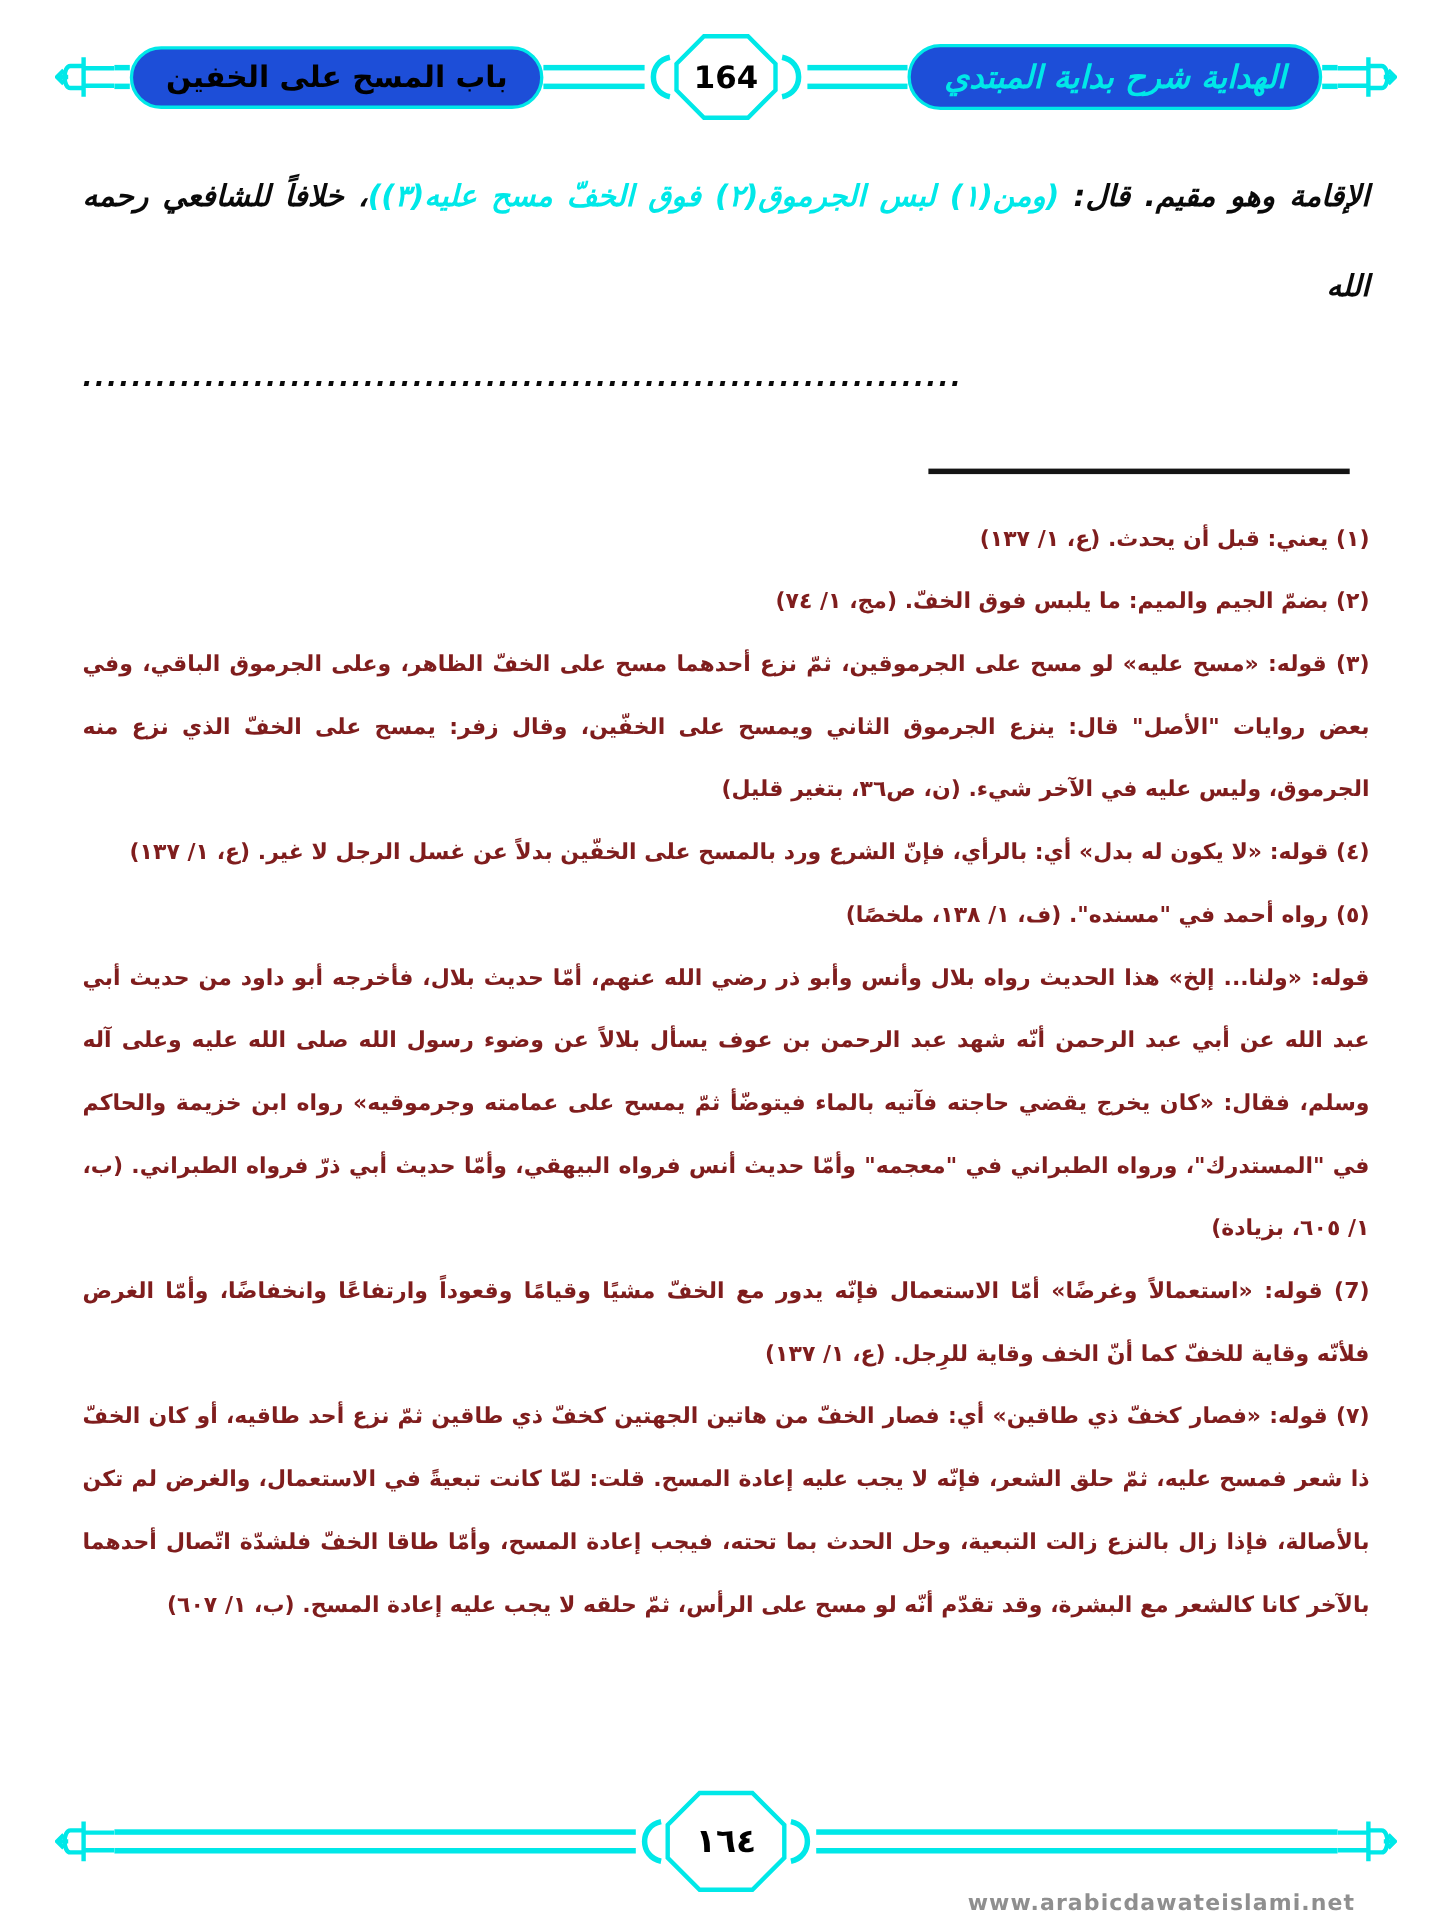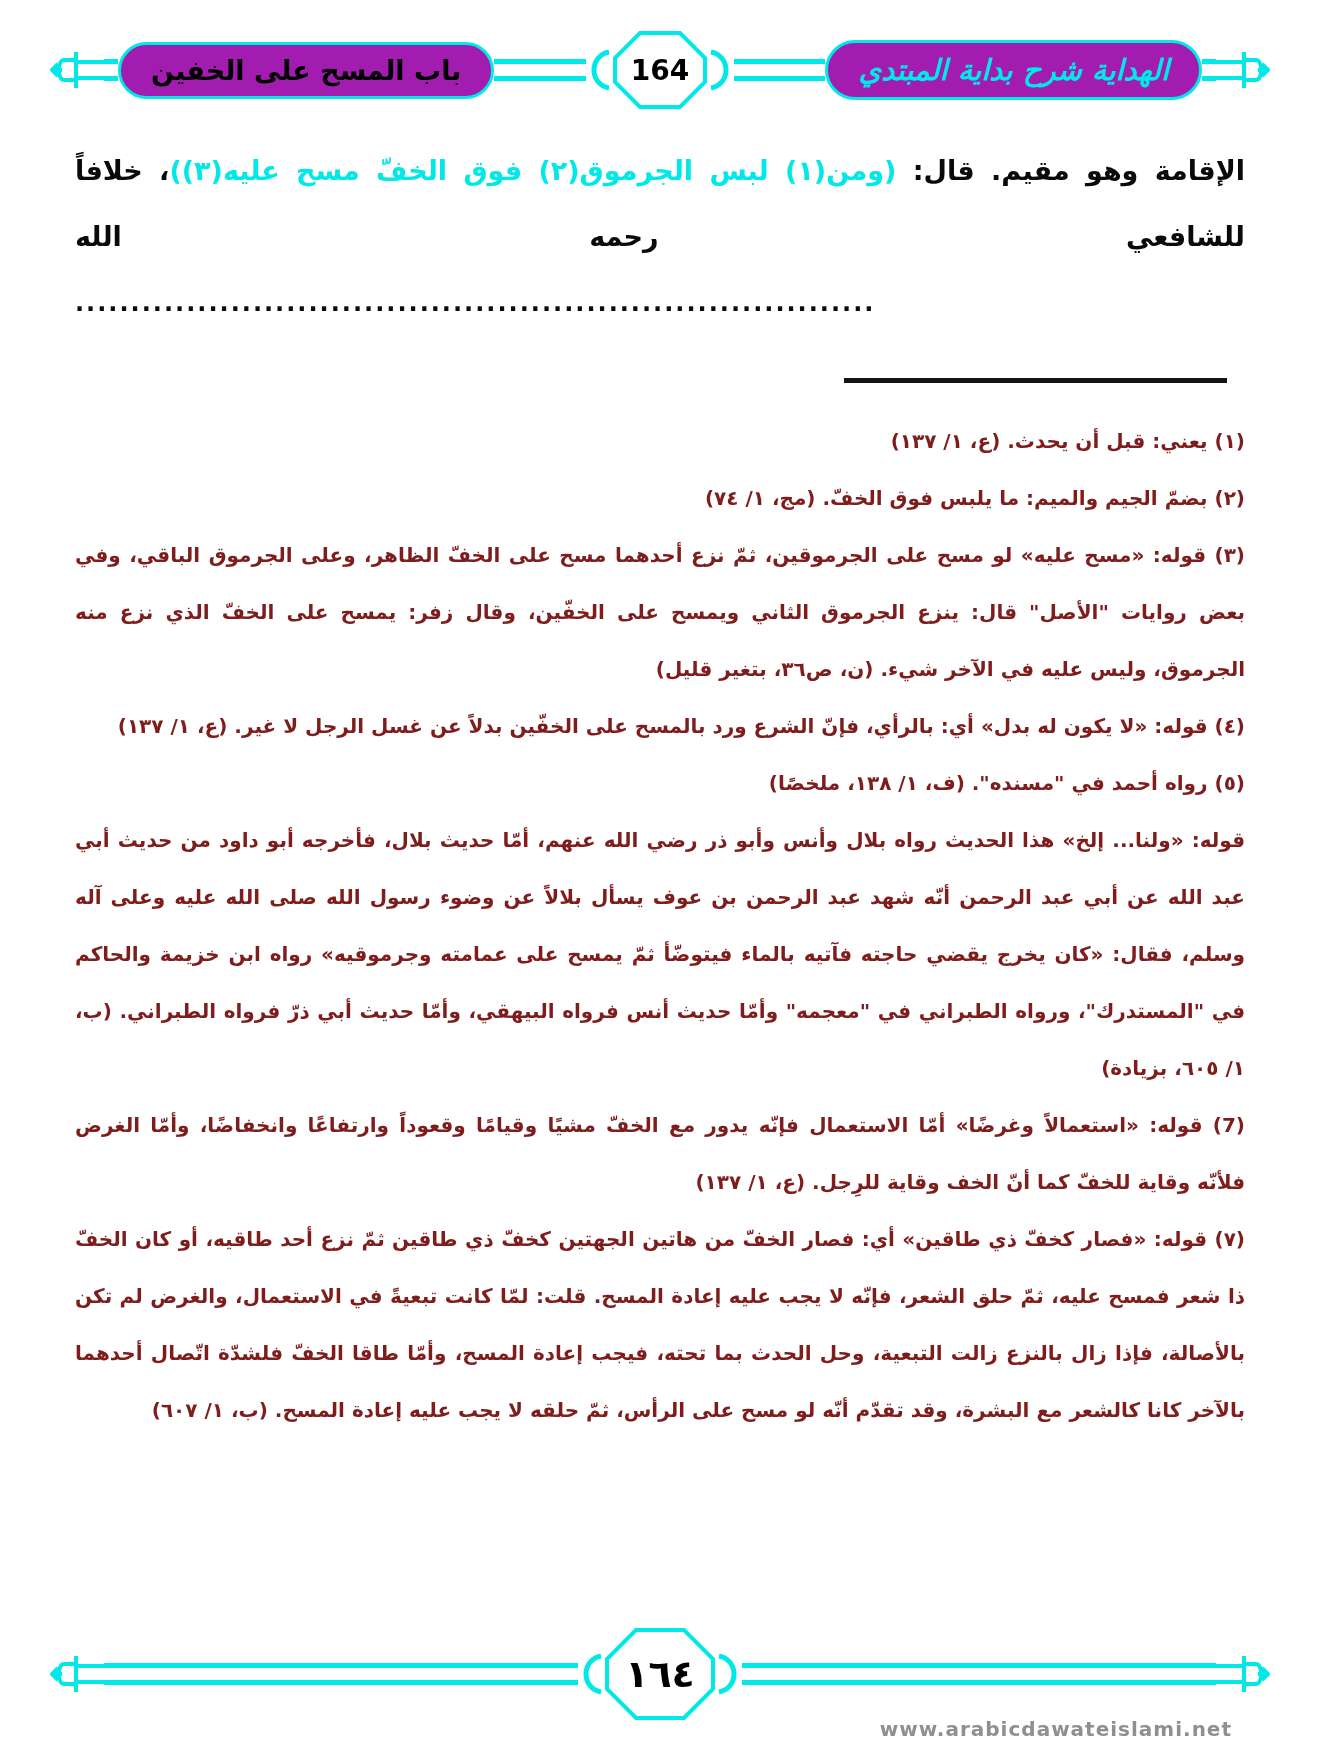--- a/index.html
+++ b/index.html
@@ -11,36 +11,36 @@
   }
   
   .band-row{ display:flex; align-items:center; color:var(--accent); }
   .header{ padding:30px 50px 0 50px; }
   .footer{ position:absolute; left:0; right:0; bottom:30px; padding:0 50px; }
   .hline{ height:22px; border-top:5px solid currentColor; border-bottom:5px solid currentColor; }
   .grow{ flex:1 1 0; }
   .short{ width:14px; flex:0 0 auto; }
   .cartouche{
     flex:0 0 auto; border:3px solid currentColor; border-radius:46px;
-    padding:10px 30px; background:#a21caf; display:flex; align-items:flex-start; justify-content:center;
+    padding:10px 30px; background:#1d4ed8; display:flex; align-items:flex-start; justify-content:center;
   }
   .chapter-text{ color:#000; font-weight:bold; font-size:27px; white-space:nowrap; }
   .booktitle-text{ color:var(--accent); font-weight:bold; font-style:italic; font-size:29px; white-space:nowrap; }
   .badge{ position:relative; width:96px; height:80px; flex:0 0 auto;
           display:flex; align-items:center; justify-content:center; }
   .badge svg{ position:absolute; inset:0; width:100%; height:100%; }
   .badge-text{ position:relative; font-size:28px; font-weight:bold; color:#000; }
   .f-badge{ width:112px; height:94px; }
-  .f-badge .badge-text{ font-size:38px; }
+  .f-badge .badge-text{ font-size:30px; }
   .clamp{ flex:0 0 auto; margin:0 2px; }
   .endcap{ flex:0 0 auto; }
   .flip{ transform:scaleX(-1); }
   
   .body{ margin:28px 75px 0 75px; font-size:27px; font-weight:bold;
-         line-height:66px; text-align:justify; color:#0a0a0a; }
+         line-height:82px; text-align:justify; color:#0a0a0a;font-style:italic; }
   .bline{ margin:0; }
   .jlast{ text-align-last:justify; }
   .matn{ color:var(--accent); }
   .dotline{ display:flex; align-items:baseline; }
   .dotline .dots{ flex:1 1 0; overflow:hidden; white-space:nowrap;
                   letter-spacing:2px; font-size:24px; direction:ltr; text-align:left; }
   
   .footnotes{ margin:42px 75px 0 75px; font-size:20px; font-weight:bold;
               line-height:57px; text-align:justify; color:#7f1d1d; }
   .fn-sep{ width:383px; height:5px; background:#141414; margin:0 18px 30px auto; }

